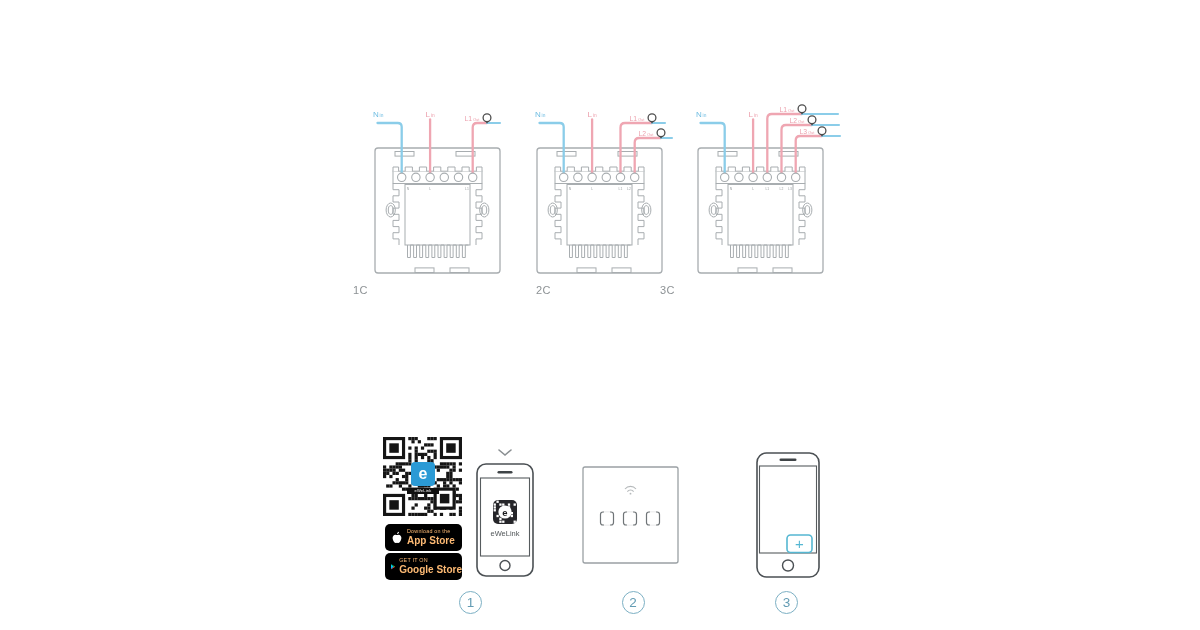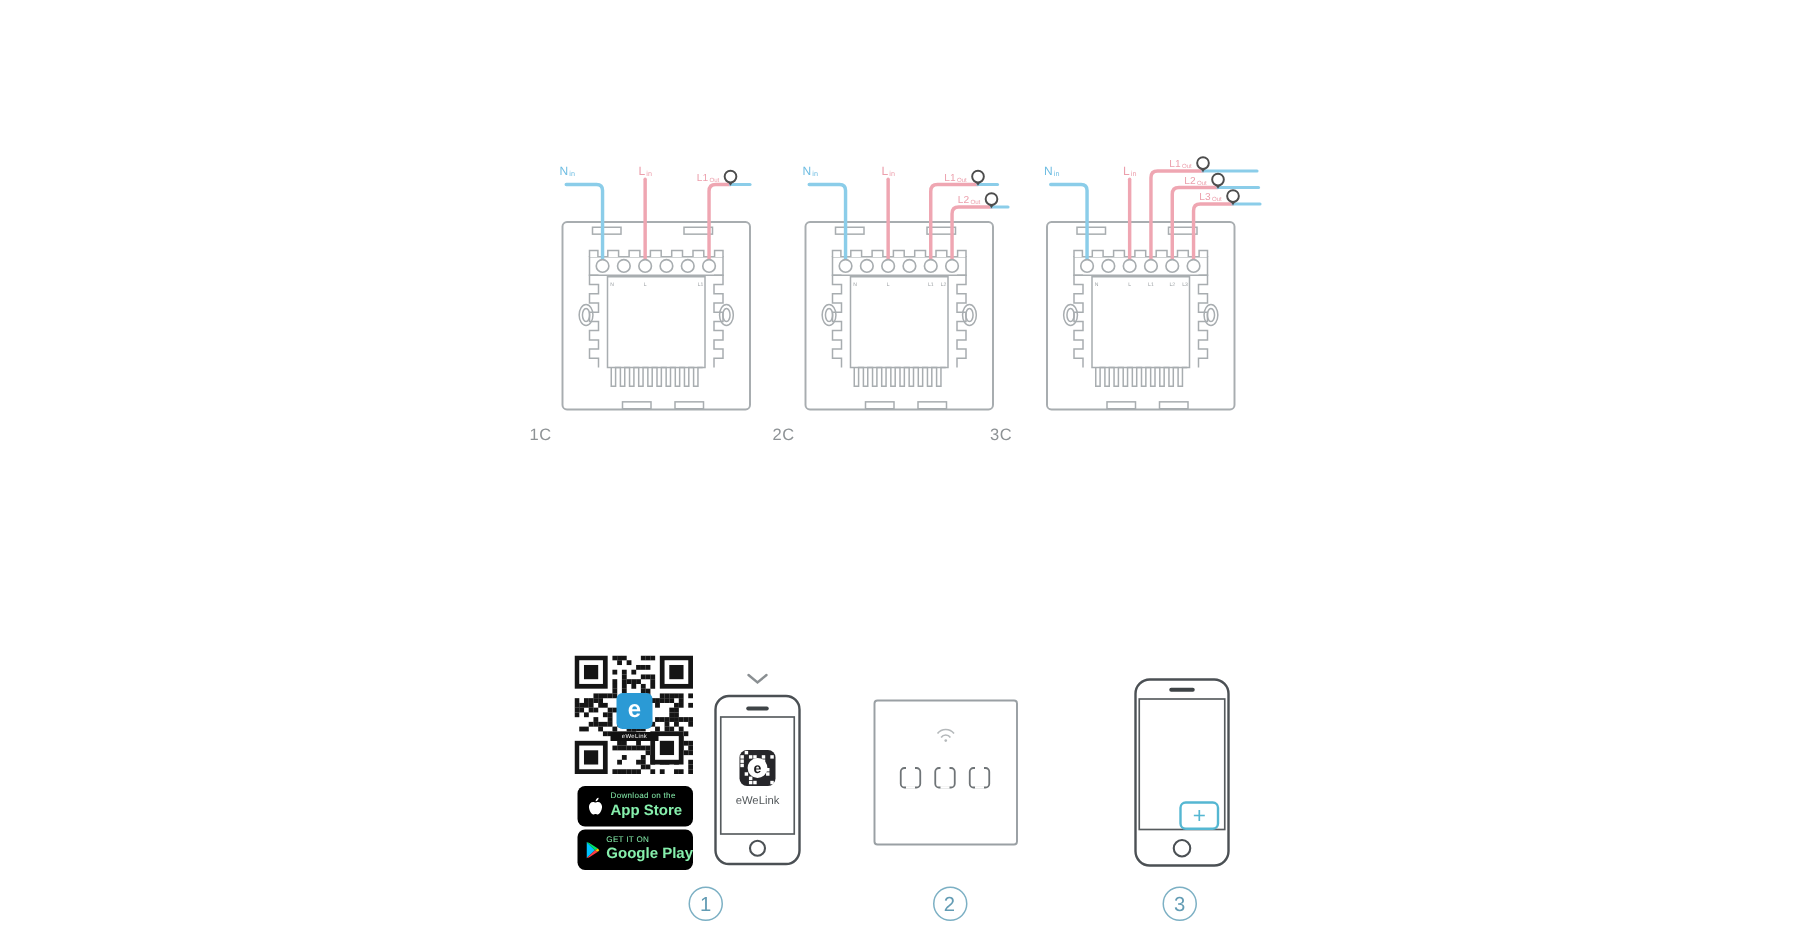--- a/index.html
+++ b/index.html
@@ -7,21 +7,21 @@
           font-family:"Liberation Sans",sans-serif;}
   .abs{position:absolute;}
   svg text{font-family:"Liberation Sans",sans-serif;}
   .cap{width:170px;text-align:left;font-size:11px;color:#8d9295;letter-spacing:.4px;}
   .qrwrap{width:79px;height:79px;}
   .qrlogo{position:absolute;left:28px;top:25px;width:24px;height:24px;background:#2b9ad5;border-radius:4px;
           color:#fff;font-size:16px;font-weight:bold;display:flex;align-items:center;justify-content:center;}
   .qrcapt{position:absolute;left:24px;top:51px;width:32px;height:6px;background:#101010;color:#fff;
           font-size:4px;line-height:6px;text-align:center;letter-spacing:.2px;overflow:hidden;}
   .badge{width:77px;height:26.5px;background:#000;border-radius:5px;display:flex;align-items:center;
-         padding-left:6px;box-sizing:border-box;color:#86efac;}
+         padding-left:6px;box-sizing:border-box;color:#fdba74;}
   .badge .txt{margin-left:4px;display:flex;flex-direction:column;justify-content:center;}
   .badge .l1{font-size:5.4px;line-height:7px;letter-spacing:.2px;white-space:nowrap;}
   .badge .l2{font-size:10px;line-height:11px;font-weight:bold;white-space:nowrap;}
   .stepnum{width:23px;height:23px;border:1.5px solid #7cb0c4;border-radius:50%;color:#639cb4;
            font-size:13.5px;display:flex;align-items:center;justify-content:center;box-sizing:border-box;}
 </style>
 </head>
 <body>
 
 <div id="canvas">
@@ -181,21 +181,21 @@
         </g>
         <circle cx="48.7" cy="82.3" r="4.2" fill="#fff" stroke="#a8adb0" stroke-width="1.1"></circle>
         <circle cx="62.9" cy="82.3" r="4.2" fill="#fff" stroke="#a8adb0" stroke-width="1.1"></circle>
         <circle cx="77.1" cy="82.3" r="4.2" fill="#fff" stroke="#a8adb0" stroke-width="1.1"></circle>
         <circle cx="91.3" cy="82.3" r="4.2" fill="#fff" stroke="#a8adb0" stroke-width="1.1"></circle>
         <circle cx="105.5" cy="82.3" r="4.2" fill="#fff" stroke="#a8adb0" stroke-width="1.1"></circle>
         <circle cx="119.7" cy="82.3" r="4.2" fill="#fff" stroke="#a8adb0" stroke-width="1.1"></circle>
       </svg>
 
     <div class="abs cap" style="left:353px;top:284px">1C</div>
-    <div class="abs cap" style="left:515px;top:284px">2C</div>
+    <div class="abs cap" style="left:536px;top:284px">2C</div>
     <div class="abs cap" style="left:660px;top:284px">3C</div>
   </div>
 
   <div>
 
     <div class="abs qrwrap" style="left:383px;top:437px">
       <svg id="qrsvg" width="79" height="79" viewBox="0 0 79 79">
           <rect x="25.28" y="0.00" width="3.21" height="3.21" fill="#151515"></rect>
           <rect x="28.44" y="0.00" width="3.21" height="3.21" fill="#151515"></rect>
           <rect x="31.60" y="0.00" width="3.21" height="3.21" fill="#151515"></rect>
@@ -420,21 +420,21 @@
 
     <div class="abs badge" style="left:385px;top:553px">
       <svg width="13" height="15.5" viewBox="0 0 13.5 16">
         <polygon points="0,0 8.3,8 0,16" fill="#00c3ff"></polygon>
         <polygon points="0,0 8.3,8 11.2,6.4 2.4,0.9" fill="#00e26b"></polygon>
         <polygon points="0,16 8.3,8 11.2,9.6 2.4,15.1" fill="#ff3a44"></polygon>
         <polygon points="8.3,8 11.2,6.4 12.5,8 11.2,9.6" fill="#ffc300"></polygon>
       </svg>
       <div class="txt">
         <span class="l1">GET IT ON</span>
-        <span class="l2">Google Play</span>
+        <span class="l2">Google Store</span>
       </div>
     </div>
 
     <svg class="abs" style="left:474px;top:444px" width="62" height="136" viewBox="0 0 62 136">
       <path d="M25 6 l6 5 6 -5" fill="none" stroke="#8a8f92" stroke-width="1.6" stroke-linecap="round"></path>
       <rect x="3" y="20" width="56" height="112" rx="9" fill="#fff" stroke="#4b5054" stroke-width="1.6"></rect>
       <rect x="23.5" y="27" width="15" height="2.6" rx="1.3" fill="#3f4447"></rect>
       <rect x="6.5" y="34" width="49" height="78" fill="#fff" stroke="#565b5e" stroke-width="1.1"></rect>
       <g>
         <rect x="19" y="56" width="24" height="24" rx="5" fill="#26262a"></rect>

